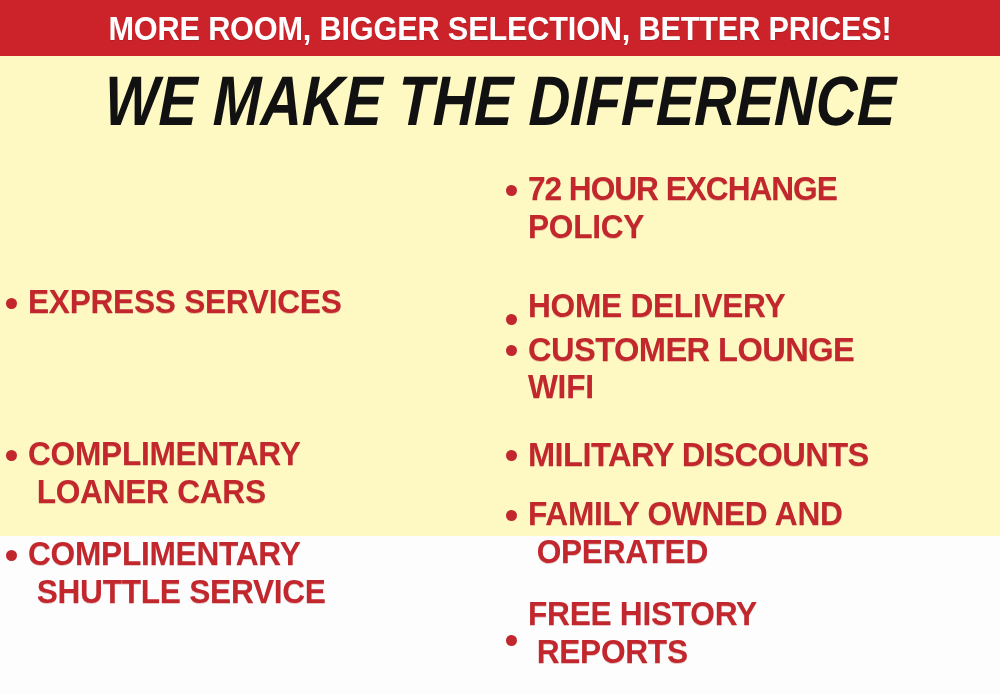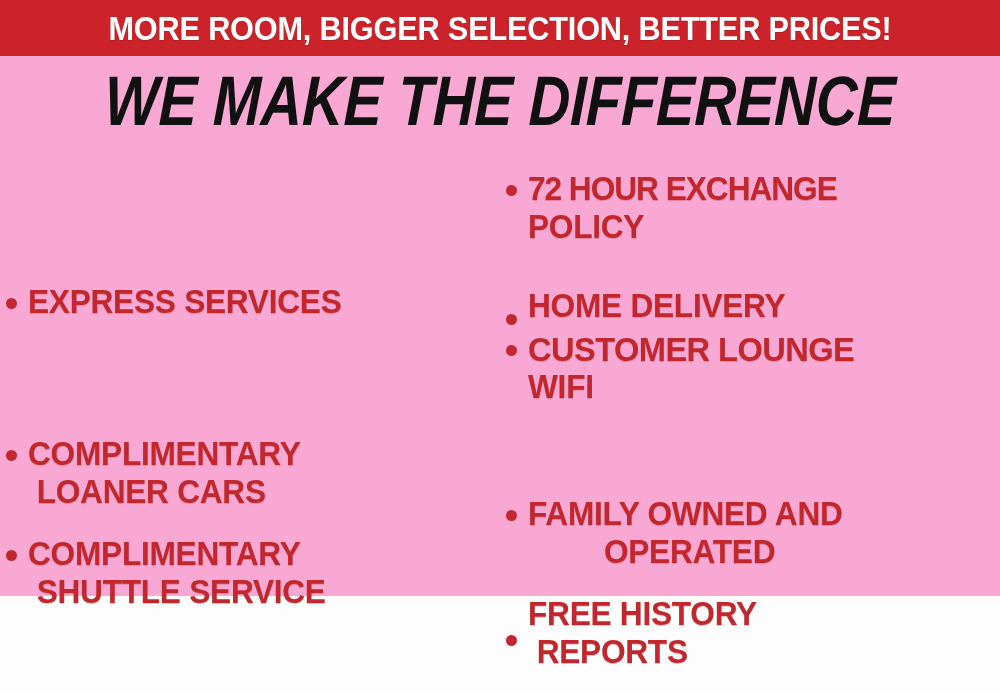--- a/index.html
+++ b/index.html
@@ -10,22 +10,22 @@
     width: 1000px;
     height: 694px;
     background: #fdfdfd;
     font-family: "Liberation Sans", sans-serif;
     overflow: hidden;
   }
 
   .poster {
     position: relative;
     width: 1000px;
-    height: 596px;
-    background: #f9a8d4;
+    height: 536px;
+    background: #fef9c3;
     box-sizing: border-box;
   }
 
   
   .banner {
     position: absolute;
     left: 0;
     top: 0;
     width: 1000px;
     height: 56px;
@@ -181,22 +181,28 @@
       </div>
 
       <div class="bullet-item" style="top:170px;">
         <span class="bullet-dot"></span>
         <div class="bullet-lines">
           <div class="bullet-line wide">CUSTOMER LOUNGE</div>
           <div class="bullet-line">WIFI</div>
         </div>
       </div>
 
-
-      <div class="bullet-item" style="top:335px;text-align:center;">
+      <div class="bullet-item" style="top:275px;">
+        <span class="bullet-dot"></span>
+        <div class="bullet-lines">
+          <div class="bullet-line wide">MILITARY DISCOUNTS</div>
+        </div>
+      </div>
+
+      <div class="bullet-item" style="top:335px;">
         <span class="bullet-dot"></span>
         <div class="bullet-lines">
           <div class="bullet-line">FAMILY OWNED AND</div>
           <div class="bullet-line indent">OPERATED</div>
         </div>
       </div>
 
       <div class="bullet-item" style="top:435px;align-items:center;">
         <span class="bullet-dot"></span>
         <div class="bullet-lines">

